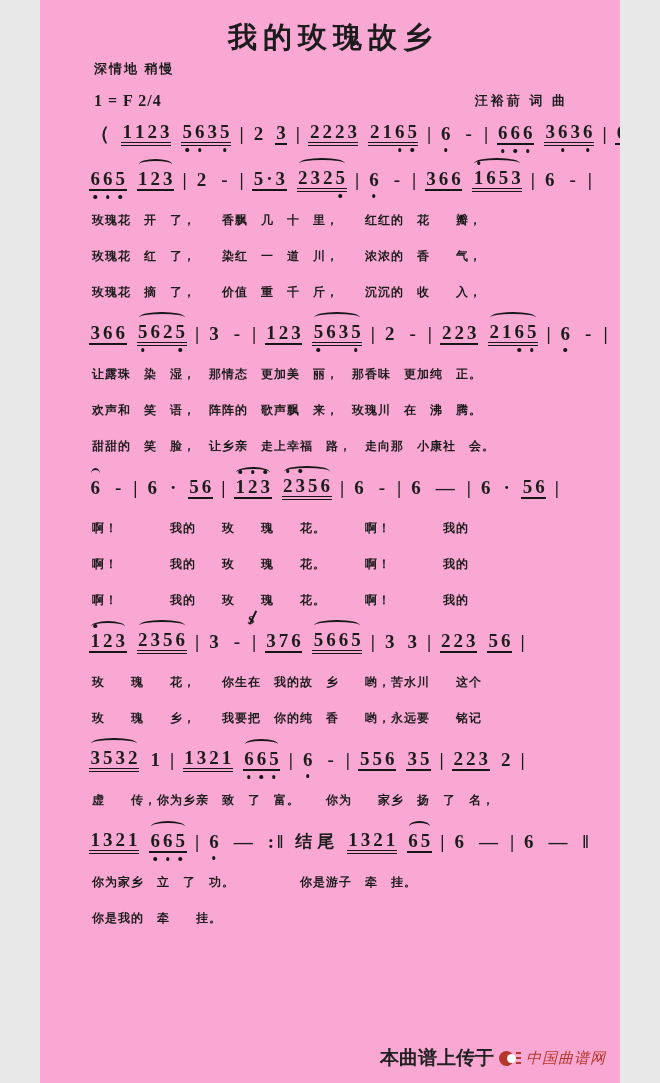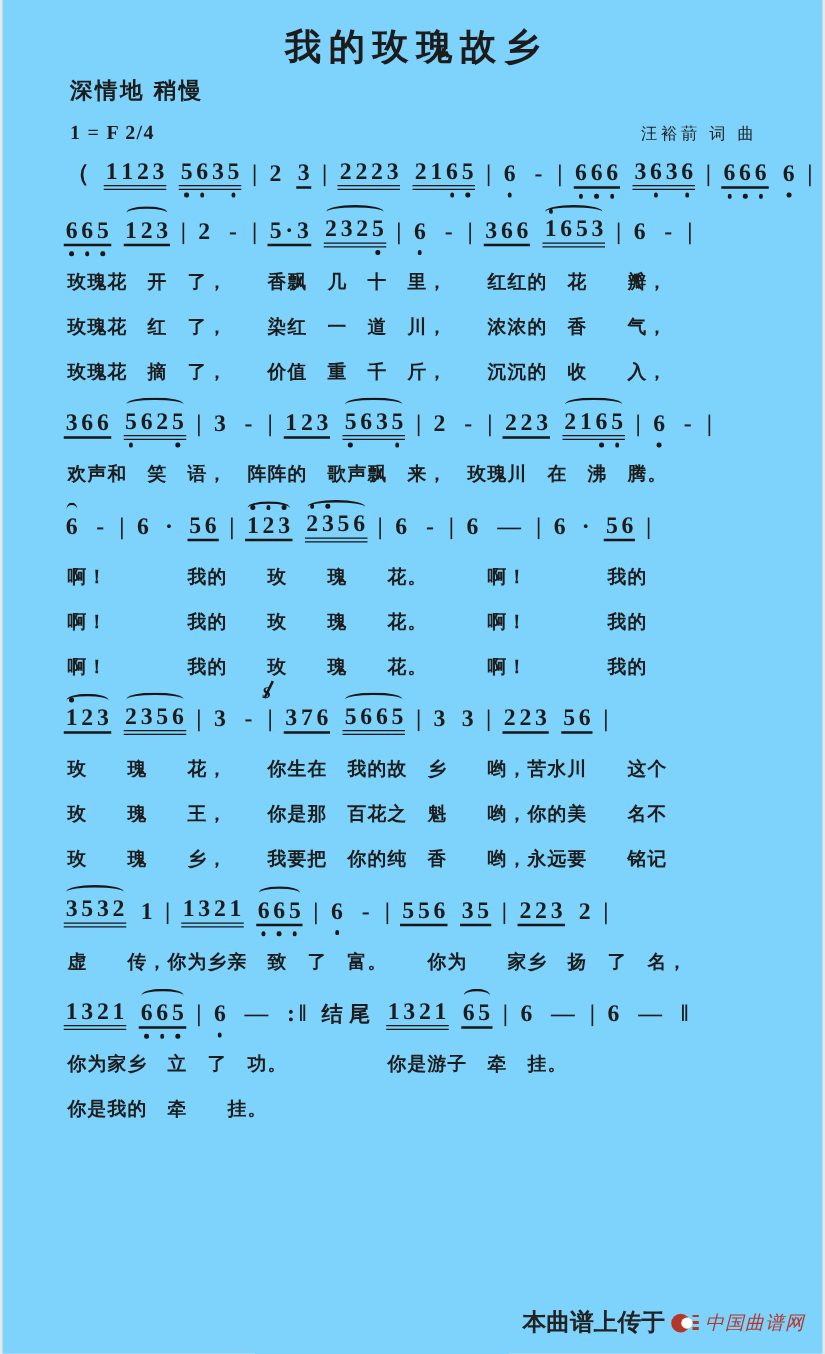--- a/index.html
+++ b/index.html
@@ -1,29 +1,29 @@
 <!DOCTYPE html>
 <html><head>
 <meta charset="utf-8">
 <style>
   html,body{margin:0;padding:0;background:#e8e8e8;}
   .sheet{
-    width:656px;height:1083px;box-sizing:border-box;margin:0 auto;
-    background:#7dd3fc;color:#1c1c1c;position:relative;overflow:hidden;
+    width:580px;height:1083px;box-sizing:border-box;margin:0 auto;
+    background:#f9a8d4;color:#1c1c1c;position:relative;overflow:hidden;
     padding:8px 24px 6px 30px;
     font-family:"Liberation Sans",sans-serif;
   }
   .title{
     text-align:center;font-size:29px;font-weight:bold;letter-spacing:6px;
     margin:10px 0 2px 0;font-family:"Liberation Sans",sans-serif;
   }
-  .tempo{font-size:18px;font-weight:bold;margin:1px 0 0 24px;letter-spacing:2px;}
+  .tempo{font-size:13px;font-weight:bold;margin:1px 0 0 24px;letter-spacing:2px;}
   .meta-row{display:flex;justify-content:space-between;align-items:flex-end;margin:14px 0 2px 0;}
   .keysig{font-family:"Liberation Serif",serif;font-size:16px;font-weight:bold;margin-left:24px;letter-spacing:1px;}
-  .credits{font-size:13px;font-weight:normal;letter-spacing:3px;margin-right:28px;}
+  .credits{font-size:13px;font-weight:bold;letter-spacing:3px;margin-right:28px;}
   
   .mline{
     height:44px;display:flex;align-items:center;white-space:nowrap;
     font-family:"Liberation Serif",serif;font-weight:bold;font-size:19px;
     padding-left:14px;margin-top:2px;
   }
   .tok{position:relative;display:inline-flex;margin:0 5px;line-height:1.05;}
   .tok.bar{margin:0 2px;}
   .tok.dash{margin:0 7px;}
   .beam1{border-bottom:2.2px solid #161616;}
@@ -36,21 +36,21 @@
   .beam1 .dot.dn,.beam2 .dot.dn{bottom:-10px;}
   .slur{position:absolute;left:2px;right:2px;top:-10px;height:9px;
         border-top:2.4px solid #161616;border-radius:55% 55% 0 0;}
   .tok.label{font-family:"Liberation Sans",sans-serif;font-size:17px;letter-spacing:2px;margin:0 4px;}
   .tok.repeat,.tok.final{font-weight:bold;}
   .segno{position:absolute;top:-20px;left:-3px;font:italic bold 13px "Liberation Serif",serif;}
   .segno::after{content:"";position:absolute;left:4px;top:-2px;width:1.5px;height:15px;
         background:#161616;transform:rotate(26deg);}
   
   .lyr{
-    white-space:pre;font-size:15px;font-weight:600;letter-spacing:1px;
+    white-space:pre;font-size:12px;font-weight:600;letter-spacing:1px;
     line-height:36px;padding-left:22px;overflow:hidden;
   }
   
   .footer{position:absolute;right:14px;bottom:12px;display:flex;align-items:center;gap:5px;}
   .footer .prefix{font-size:19px;font-weight:bold;color:#222;}
   .logo-mark{position:relative;width:15px;height:15px;background:#b5372c;border-radius:50%;display:inline-block;}
   .logo-mark::after{content:"";position:absolute;right:-2px;top:3px;width:9px;height:9px;
         background:#fffffe;border-radius:50%;}
   .logo-lines{width:5px;height:13px;display:inline-block;margin-left:-3px;
         background:repeating-linear-gradient(#b5372c 0 2px,transparent 2px 5px);}
@@ -300,21 +300,23 @@
       </span>
       <span class="tok dash">
         <span class="ch">-</span>
       </span>
       <span class="tok bar">
         <span class="ch">|</span>
       </span>
     </div>
 
   <div>
+    <div class="lyr">让露珠　染　湿，　那情态　更加美　丽，　那香味　更加纯　正。</div>
     <div class="lyr">欢声和　笑　语，　阵阵的　歌声飘　来，　玫瑰川　在　沸　腾。</div>
+    <div class="lyr">甜甜的　笑　脸，　让乡亲　走上幸福　路，　走向那　小康社　会。</div>
   </div>
 
   <div class="mline">
       <span class="tok">
         <i class="slur"></i>
         <span class="ch">6</span>
       </span>
       <span class="tok dash">
         <span class="ch">-</span>
       </span>
@@ -449,21 +451,20 @@
         <span class="ch">5</span>
         <span class="ch">6</span>
       </span>
       <span class="tok bar">
         <span class="ch">|</span>
       </span>
     </div>
 
   <div>
     <div class="lyr">玫　　瑰　　花，　　你生在　我的故　乡　　哟，苦水川　　这个</div>
-    <div class="lyr">玫　　瑰　　王，　　你是那　百花之　魁　　哟，你的美　　名不</div>
     <div class="lyr">玫　　瑰　　乡，　　我要把　你的纯　香　　哟，永远要　　铭记</div>
   </div>
 
   <div class="mline">
       <span class="tok beam2">
         <i class="slur"></i>
         <span class="ch">3</span>
         <span class="ch">5</span>
         <span class="ch">3</span>
         <span class="ch">2</span>

